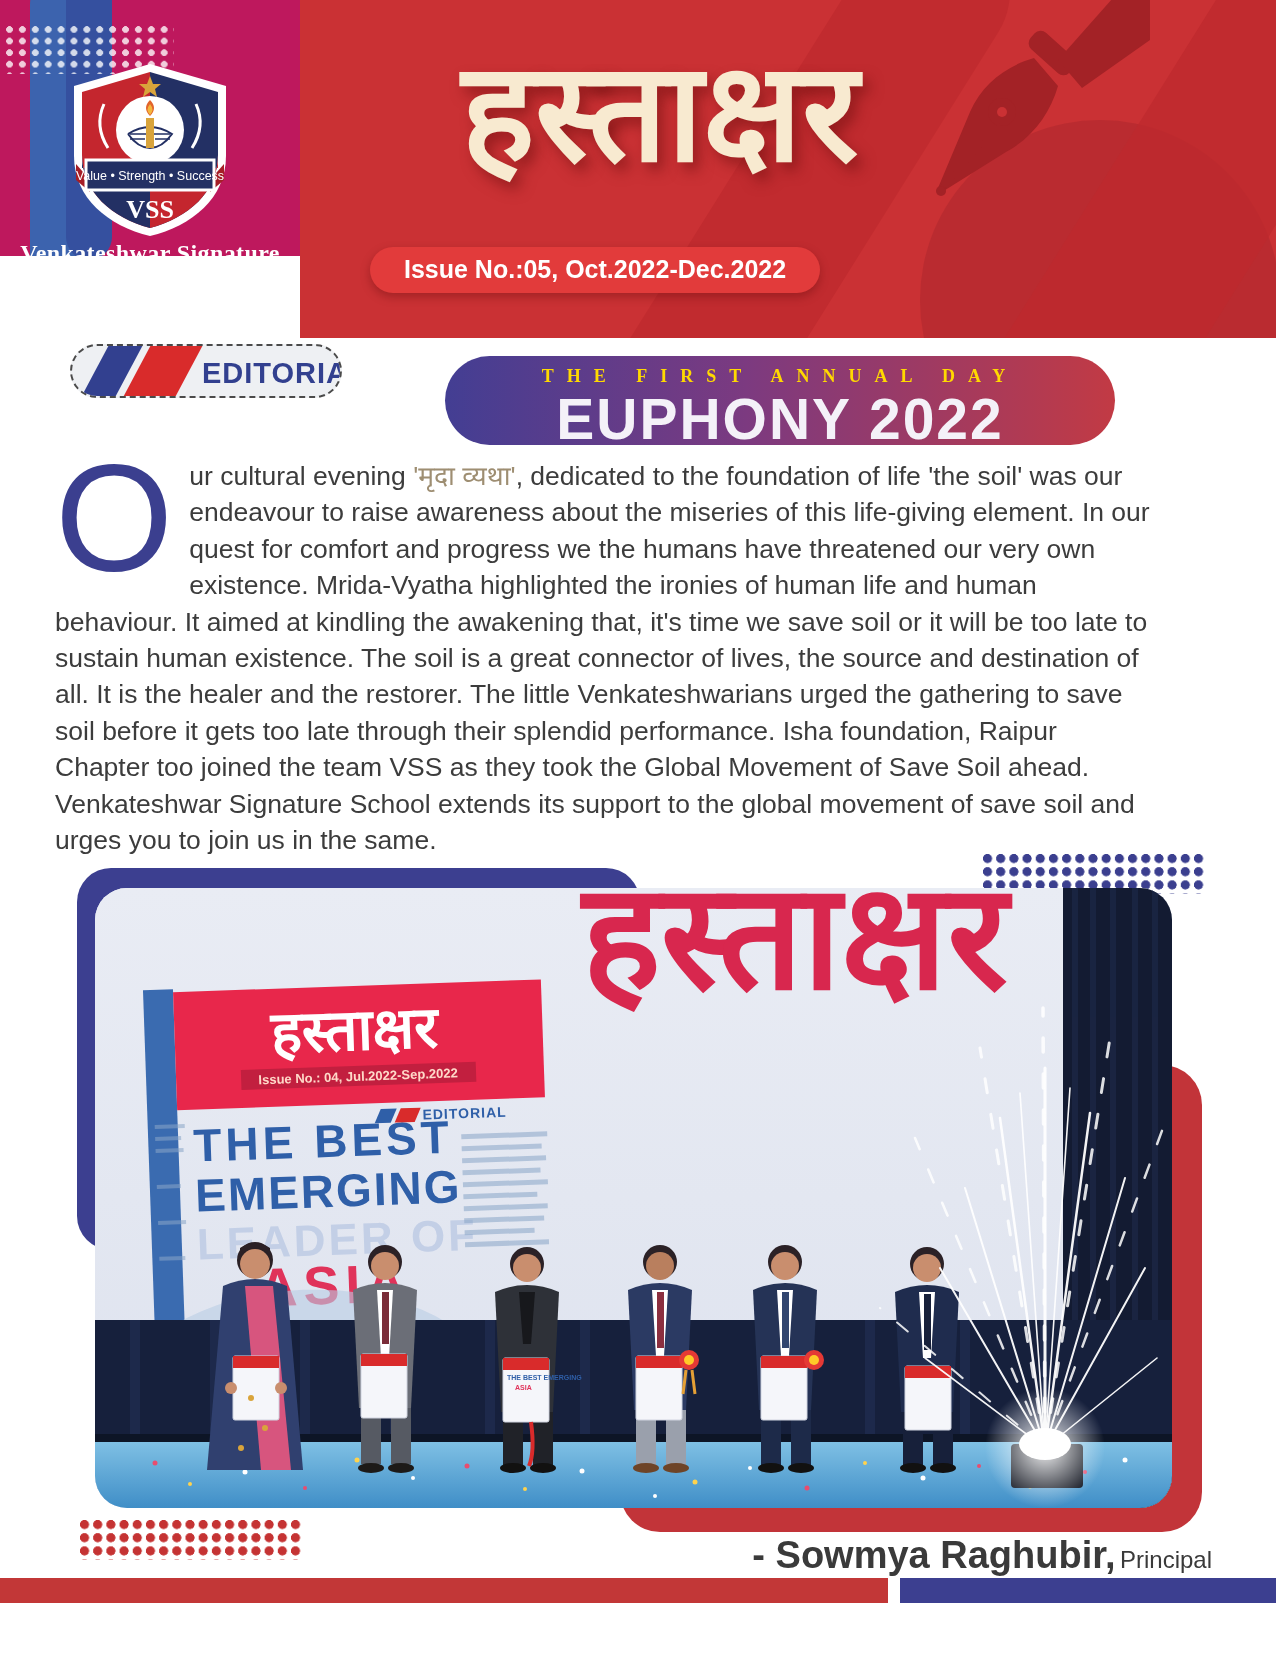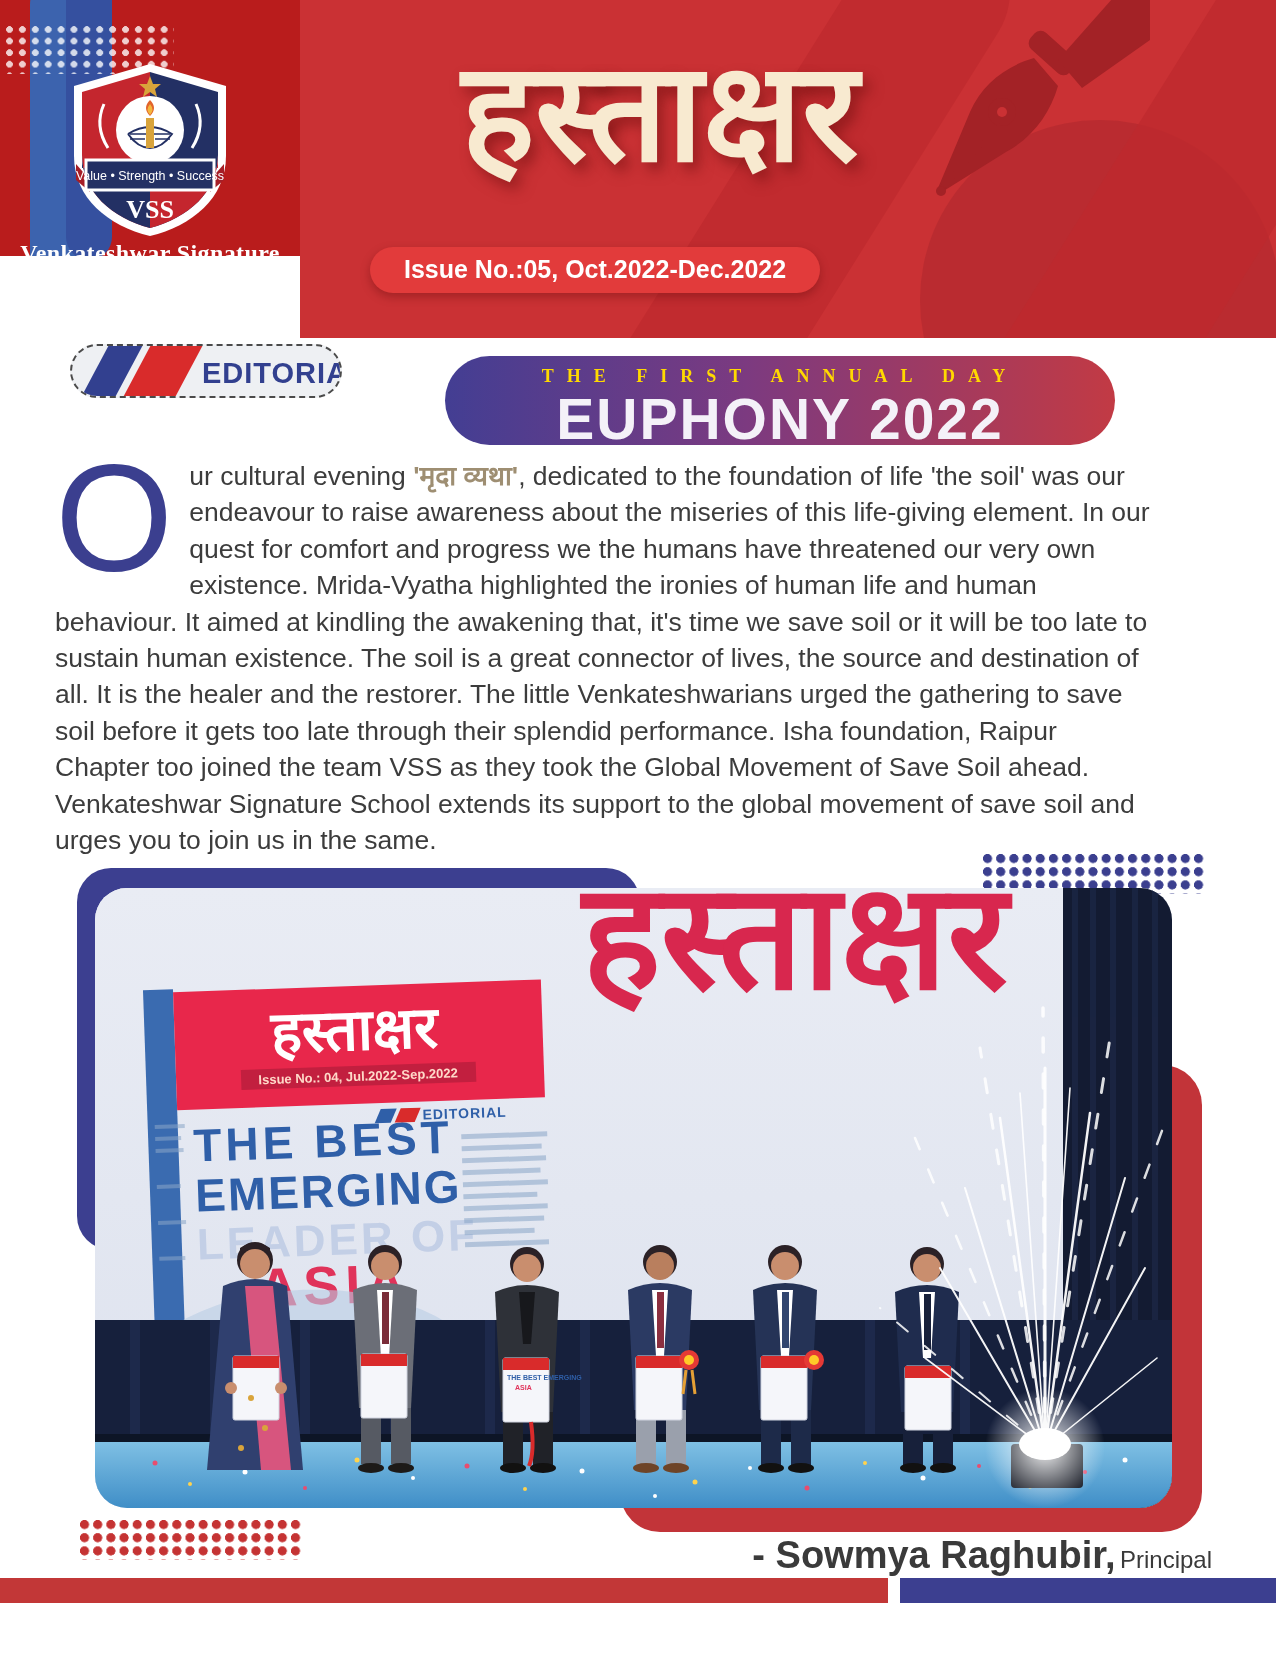--- a/index.html
+++ b/index.html
@@ -2,21 +2,21 @@
 <html><head>
 <meta charset="utf-8">
 <style>
   html,body{margin:0;padding:0;background:#ffffff;}
   *{box-sizing:border-box;}
   .canvas{position:relative;width:1276px;height:1654px;margin:0 auto;background:#ffffff;
           font-family:"Liberation Sans",sans-serif;overflow:hidden;}
 
   
   .header{position:absolute;left:0;top:0;width:1276px;height:338px;}
-  .header-blue{position:absolute;left:0;top:0;width:300px;height:256px;background:#b91c1c;overflow:hidden;}
+  .header-blue{position:absolute;left:0;top:0;width:300px;height:256px;background:#be185d;overflow:hidden;}
   .band-a{position:absolute;left:30px;top:-20px;width:48px;height:320px;background:#3c63ae;border-radius:24px;}
   .band-b{position:absolute;left:66px;top:-40px;width:46px;height:300px;background:#35509f;border-radius:23px;}
   .hdr-dots{position:absolute;left:6px;top:26px;width:168px;height:48px;
     background-image:radial-gradient(circle at 3.5px 3.5px, rgba(255,255,255,.78) 3.1px, transparent 3.6px);
     background-size:12.9px 11.6px;}
   .school-name{position:absolute;left:0;top:240px;width:300px;text-align:center;color:#ffffff;
     font-family:"Liberation Serif",serif;font-weight:bold;font-size:24px;letter-spacing:.4px;}
   .logo-wrap{position:absolute;left:68px;top:60px;width:164px;height:178px;}
 
   .header-red{position:absolute;left:300px;top:0;width:976px;height:338px;background:#ca3134;overflow:hidden;}
@@ -44,21 +44,21 @@
     background:linear-gradient(90deg,#433e93 0%,#7c3a80 45%,#c23a44 100%);text-align:center;overflow:hidden;}
   .kicker{margin-top:10px;color:#ffd900;font-family:"Liberation Serif",serif;font-weight:bold;font-size:18px;
     letter-spacing:13px;white-space:nowrap;}
   .banner-title{color:#f4f1f8;font-weight:bold;font-size:57px;letter-spacing:2px;line-height:1.0;margin-top:4px;}
 
   
   .article{position:absolute;left:55px;top:458px;width:1103px;color:#3c3c3c;
     font-size:26.5px;line-height:36.4px;text-align:left;}
   .dropcap{float:left;font-size:152px;line-height:108px;color:#3b3f8f;margin:6px 16px 0 0;
     font-family:"Liberation Sans",sans-serif;}
-  .hindi-hl{font-weight:bold;color:#9e8e72;}
+  .hindi-hl{font-weight:normal;color:#9e8e72;}
 
   
   .blue-frame{position:absolute;left:77px;top:868px;width:563px;height:382px;background:#3c3f90;border-radius:34px;}
   .red-frame{position:absolute;left:620px;top:1065px;width:582px;height:467px;background:#c23439;border-radius:40px;}
   .dots-blue{position:absolute;left:983px;top:854px;width:224px;height:40px;
     background-image:radial-gradient(circle at 4.5px 4.5px,#3b3f8f 4.3px,transparent 4.8px);
     background-size:13.2px 13.2px;}
   .dots-red{position:absolute;left:80px;top:1520px;width:224px;height:40px;
     background-image:radial-gradient(circle at 4.5px 4.5px,#c53333 4.3px,transparent 4.8px);
     background-size:13.2px 13.2px;}

